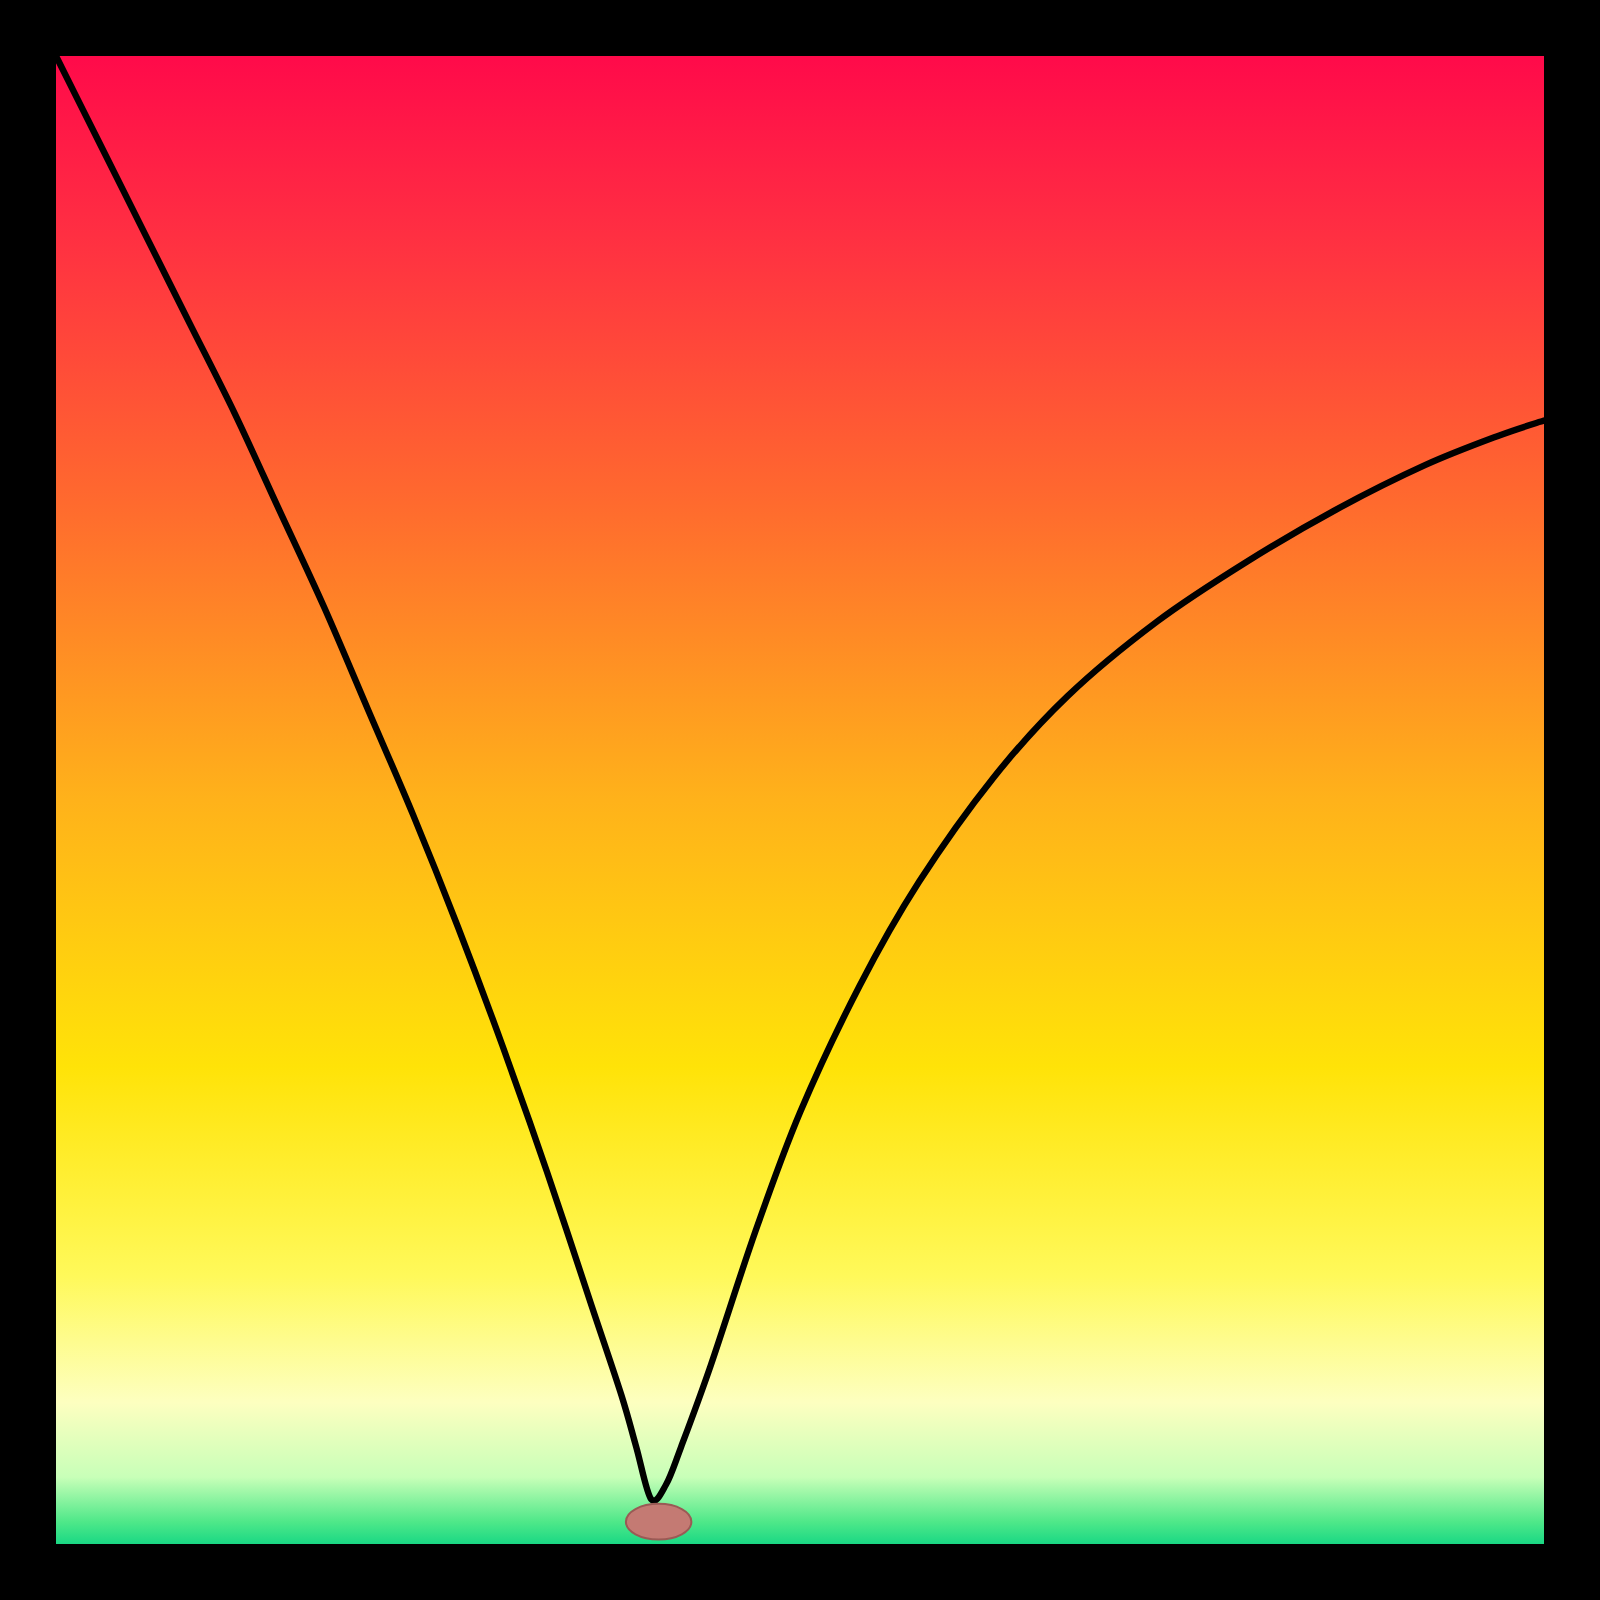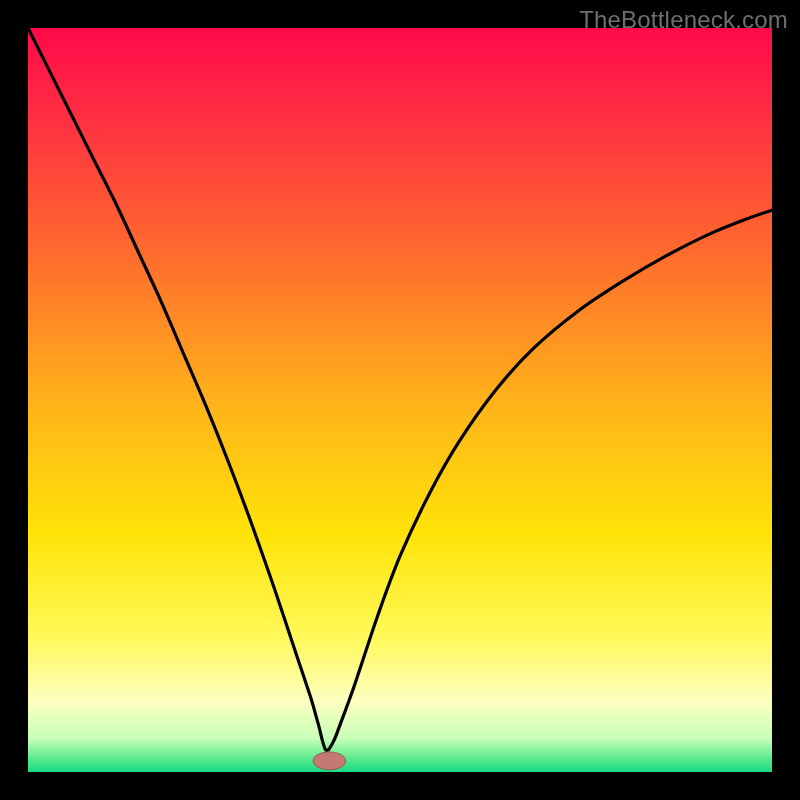--- a/index.html
+++ b/index.html
@@ -46,14 +46,13 @@
     </defs>
 
     <rect id="outer-frame" x="0" y="0" width="800" height="800" fill="#000000"></rect>
 
     <rect id="plot-area" fill="url(#bg-grad)" x="28" y="28" width="744" height="744"></rect>
 
     <path id="curve-path" fill="none" stroke-width="3.2" stroke-linejoin="round" stroke-linecap="round" d="M 28 28 C 31.5712 35.14240000000001, 43.1776 58.35520000000004, 50.32 72.64000000000004 C 57.4624 86.92480000000005, 65.4976 102.9952, 72.64 117.28 C 79.7824 131.5648, 87.8176 147.63520000000005, 94.96 161.92000000000004 C 102.10239999999999 176.20480000000003, 110.1376 191.68, 117.28 206.56 C 124.4224 221.44, 132.45759999999999 239.44480000000004, 139.6 254.92000000000004 C 146.7424 270.39520000000005, 154.77759999999998 287.20959999999997, 161.92 303.28 C 169.0624 319.3504, 177.09759999999997 338.6944, 184.23999999999998 355.35999999999996 C 191.3824 372.02559999999994, 199.4176 390.1792, 206.56 407.44 C 213.7024 424.7008, 221.73760000000001 444.7887999999999, 228.88000000000002 463.23999999999995 C 236.02240000000003 481.6912, 244.0576 503.1184, 251.2 522.76 C 258.3424 542.4016, 266.3776 565.168, 273.52 586 C 280.6624 606.832, 289.888 635.1039999999999, 295.84 652.9599999999999 C 301.792 670.8159999999999, 307.1488 686.2912, 310.72 697.6 C 314.29120000000006 708.9088, 315.7792 715.3072, 318.16 723.64 C 320.54080000000005 731.9728, 323.21920000000006 746.704, 325.6 749.68 C 327.9808 752.656, 330.6592 746.4064, 333.03999999999996 742.24 C 335.42079999999993 738.0736, 336.9087999999999 733.1632, 340.47999999999996 723.64 C 344.0512 714.1168, 349.408 699.9808, 355.36 682.72 C 361.312 665.4592, 370.5376 635.9968, 377.68 615.76 C 384.8224 595.5232, 391.6672 575.8816, 400 556.24 C 408.3328 536.5984, 420.2368000000001 511.45120000000003, 429.76000000000005 493 C 439.2832 474.54879999999997, 448.8064 457.58559999999994, 459.52 440.91999999999996 C 470.23359999999997 424.2544, 484.81600000000003 403.71999999999997, 496.72 388.84 C 508.624 373.96, 520.8256000000001 360.4192, 533.9200000000001 347.92 C 547.0144 335.42080000000004, 564.2751999999999 321.4336, 578.56 310.72 C 592.8448 300.00640000000004, 608.9152 289.888, 623.2 280.96 C 637.4848000000001 272.032, 653.5552 262.65760000000006, 667.84 254.92000000000004 C 682.1248 247.18240000000006, 699.3856000000001 238.55200000000002, 712.48 232.60000000000002 C 725.5744 226.64800000000002, 740.1568 221.2912, 749.68 217.72 C 759.2031999999999 214.1488, 768.4288 211.4704, 772 210.28" stroke="#000000"></path>
 
     <ellipse id="min-marker" cx="329.32" cy="760.84" rx="16.368000000000002" ry="8.928" fill="#c47a73" stroke="#9a5a55" stroke-width="1"></ellipse>
   </svg>
-  <div class="watermark">TheBottleneck.com</div>
 </div>
 
 </body></html>

